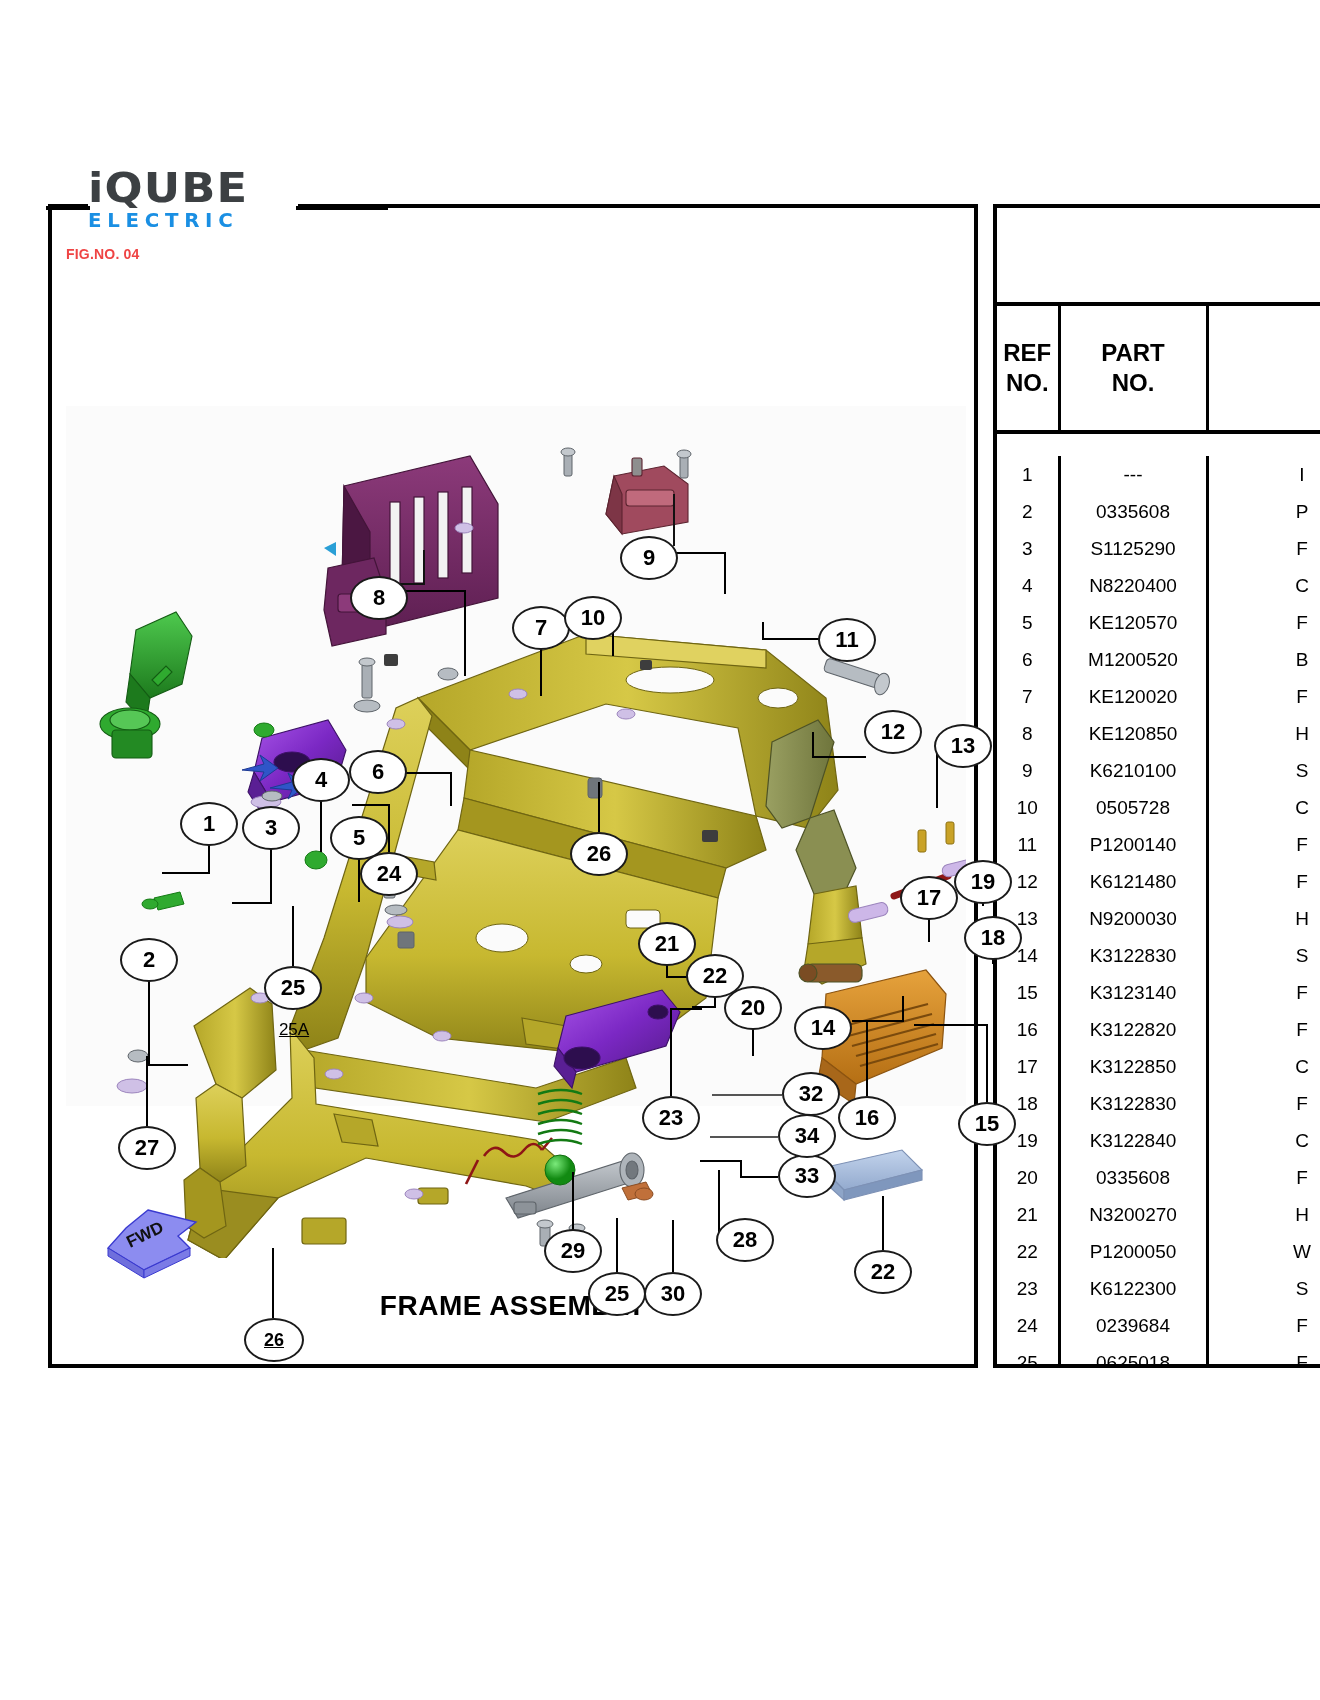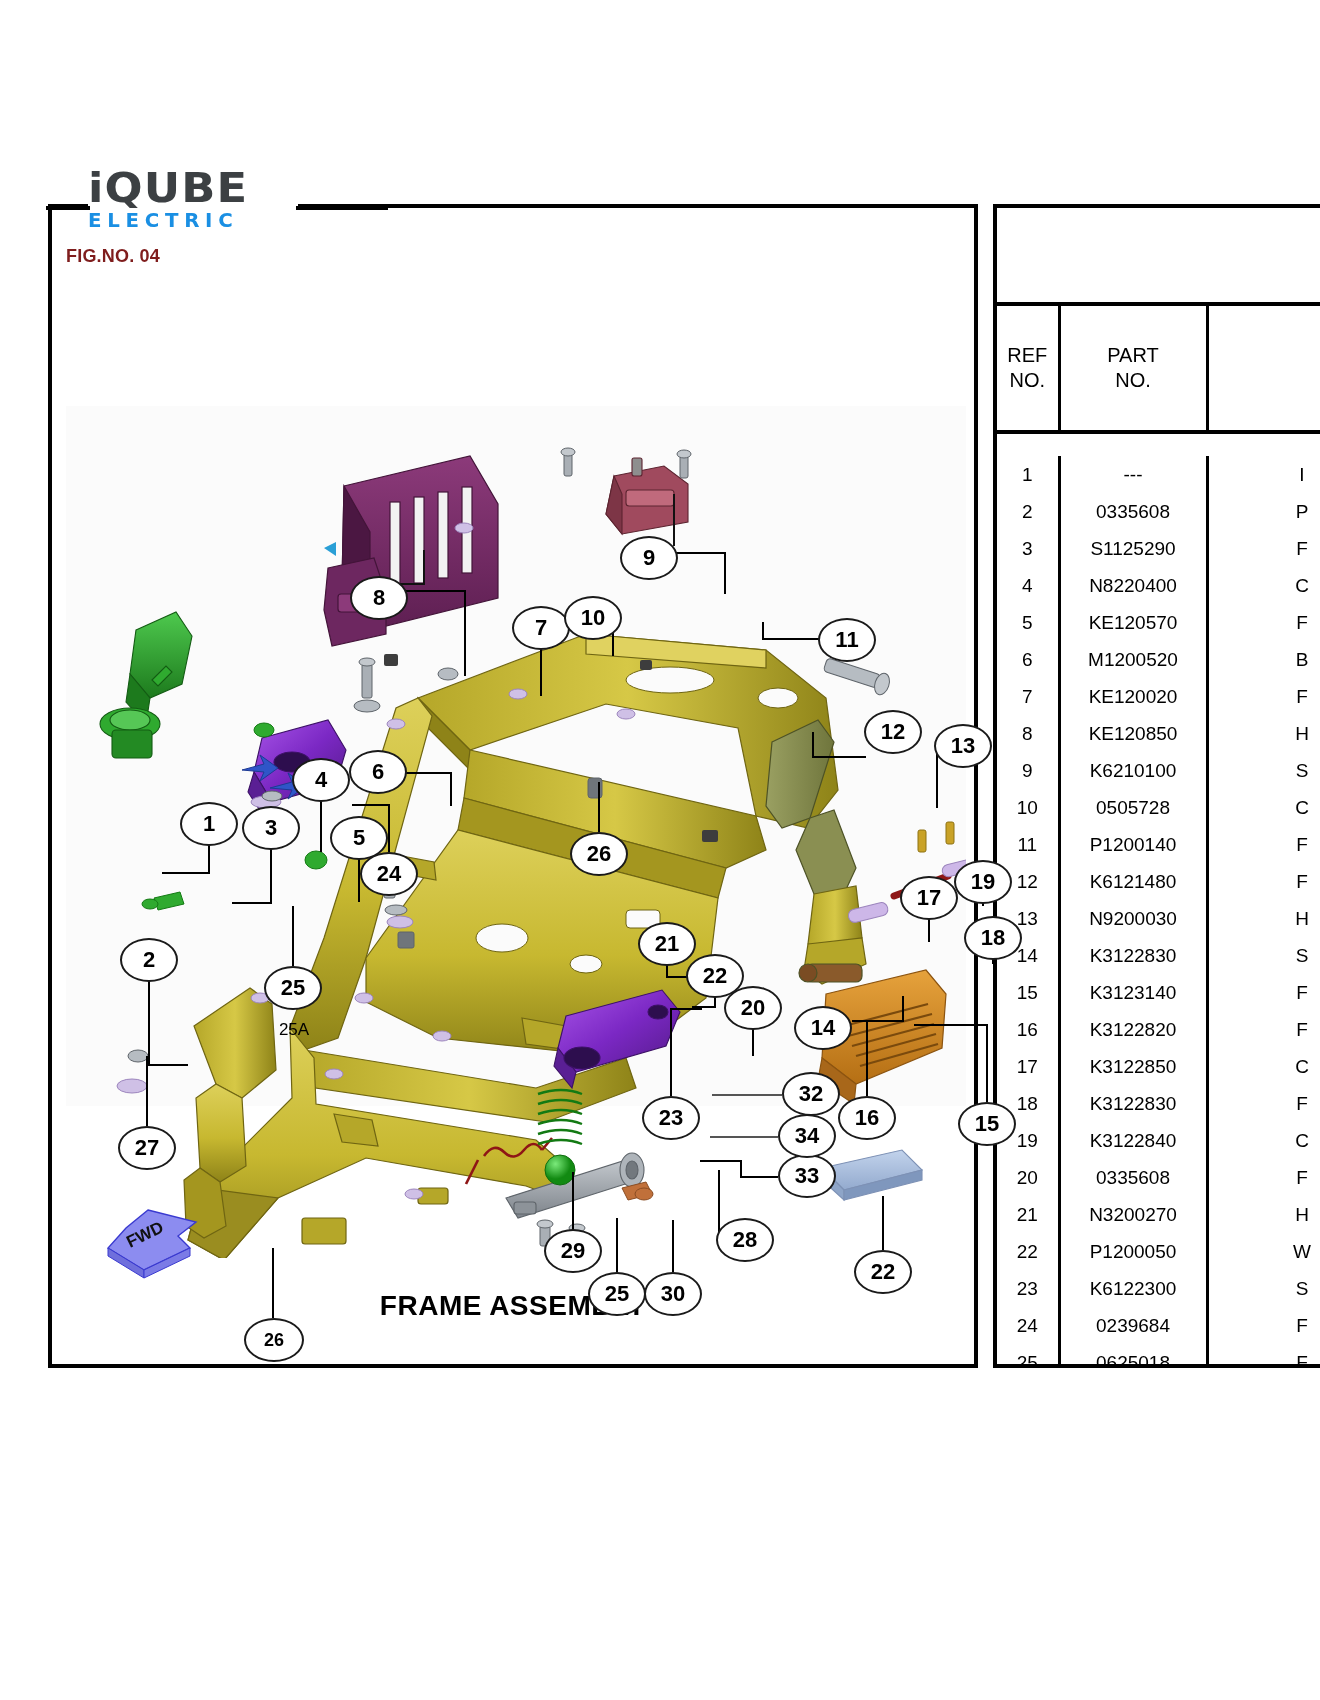--- a/index.html
+++ b/index.html
@@ -64,23 +64,23 @@
     background: #000;
     top: 38px;
   }
   #logo-rule-left  { left: -42px; width: 44px; }
   #logo-rule-right { left: 208px; width: 92px; }
 
   #fig-no {
     position: absolute;
     left: 14px;
     top: 38px;
-    font-size: 18px;
+    font-size: 14px;
     font-weight: bold;
-    color: #7f1d1d;
+    color: #ef4444;
     letter-spacing: 0.2px;
   }
 
   #assembly-title {
     position: absolute;
     left: 0;
     right: 0;
     top: 1082px;
     text-align: center;
     font-size: 28px;
@@ -109,21 +109,21 @@
     background: #ffffff;
     color: #000;
     font-weight: bold;
     font-size: 22px;
     display: flex;
     align-items: center;
     justify-content: center;
     box-sizing: border-box;
     z-index: 25;
   }
-  .callout.sub { font-size: 18px; width: 60px; }
+  .callout.sub { font-size: 18px; width: 60px; text-decoration: underline; }
   .callout.bare {
     border: none;
     background: transparent;
     font-weight: normal;
     font-size: 17px;
   }
 
   
   .leader {
     position: absolute;
@@ -172,22 +172,22 @@
   table.parts th, table.parts td {
     border-right: 3px solid #000;
     text-align: center;
     padding: 0;
     height: 37px;
     line-height: 37px;
     vertical-align: middle;
     white-space: nowrap;
   }
   table.parts thead th {
-    font-weight: normal;
-    font-size: 20px;
+    font-weight: bold;
+    font-size: 24px;
     border-bottom: 4px solid #000;
     height: 124px;
     line-height: 1.25;
   }
   col.c-ref  { width: 62px; }
   col.c-part { width: 148px; }
   col.c-desc { width: 190px; }
   td.desc, th.desc { text-align: left; padding-left: 10px; }
   #table-spacer-top { height: 22px; }
 </style>

